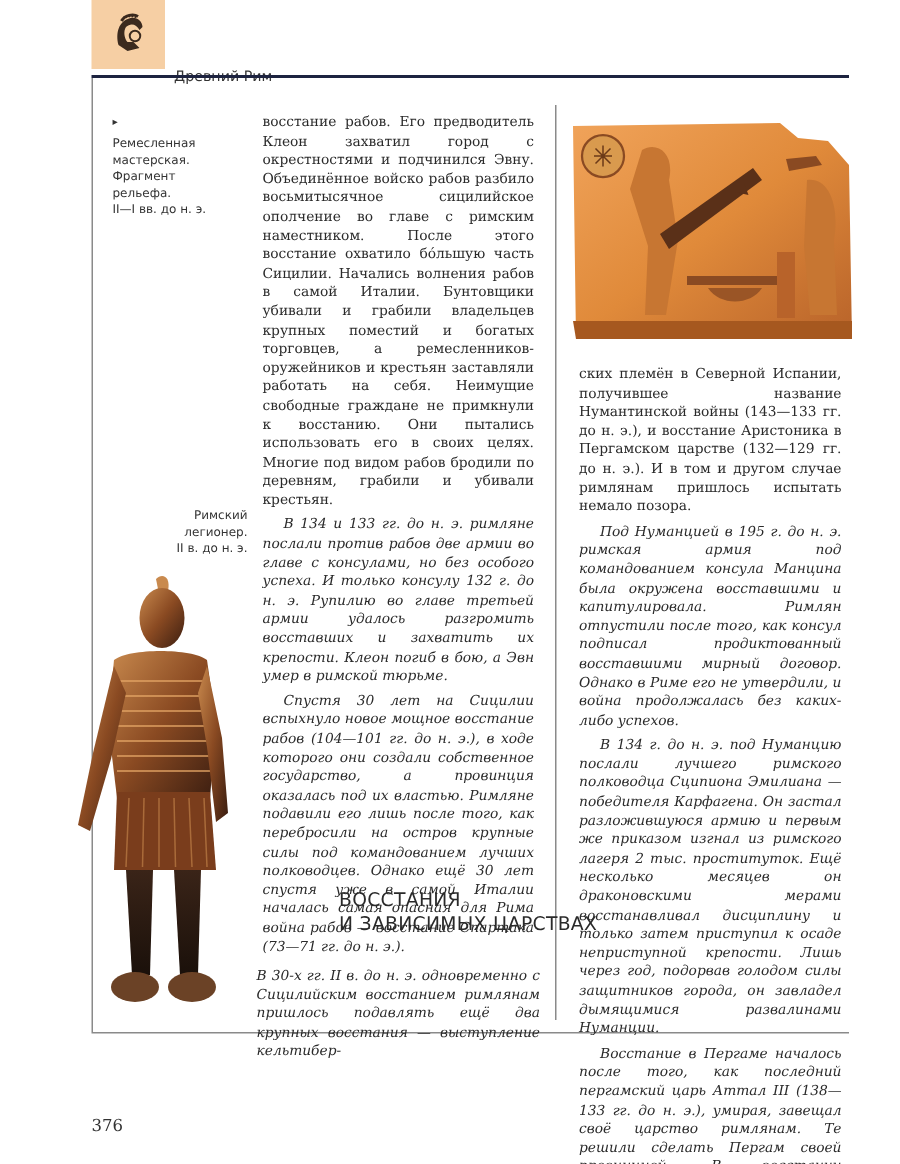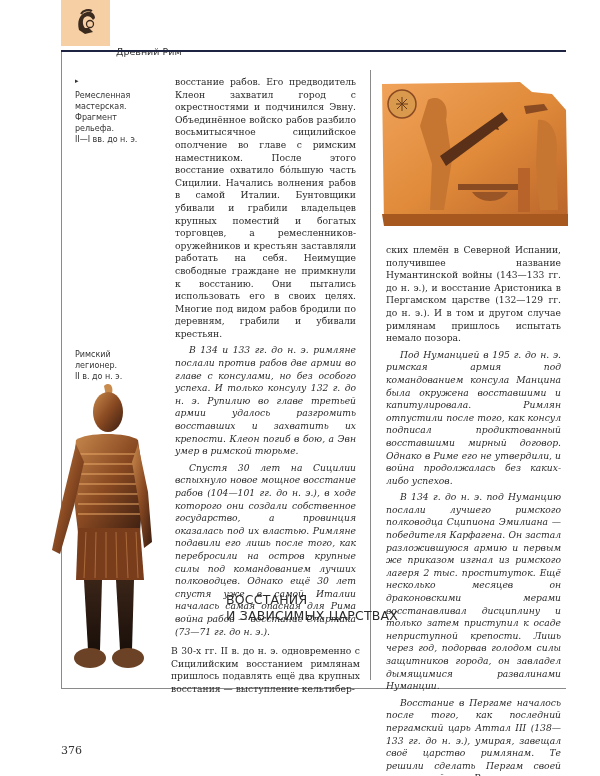--- a/index.html
+++ b/index.html
@@ -15,21 +15,21 @@
   .caption { position:absolute; font-family:"DejaVu Sans", sans-serif; font-size:8px; line-height:11px; color:#333; }
   .caption .arrow { font-size:7px; display:block; margin-bottom:3px; }
 
   .col { position:absolute; font-size:9.2px; line-height:12.6px; text-align:justify; hyphens:manual; }
   .col p { margin:4px; }
   .col p.ind { text-indent:14px;font-style:italic; }
   .col1 { left:171px; top:72px; width:189px; }
   .col2 { left:382px; top:240px; width:183px; }
 
   .section-title { position:absolute; left:186px; top:592px; width:195px; font-family:"DejaVu Sans", sans-serif; font-size:12.5px; line-height:16px; letter-spacing:0.2px; color:#2a2a2a; font-weight:normal;margin-left:40px; }
-  .col3 { position:absolute; left:171px; top:645px; width:189px; font-size:9.2px; line-height:12.6px; text-align:justify; }
+  .col3 { position:absolute; left:171px; top:645px; width:189px; font-size:9.2px; line-height:12.6px; text-align:justify;font-style:italic; }
 
   .relief { position:absolute; left:380px; top:80px; width:190px; height:150px; }
   .legionary { position:absolute; left:48px; top:382px; width:110px; height:292px; }
 
   .page-num { position:absolute; left:61px; top:744px; font-size:11px; color:#333; }
 </style>
 </head>
 <body>
 
 <div class="hdr-box">
@@ -48,21 +48,21 @@
 
 <div class="caption" style="left:75px; top:76px; width:90px;">
   <span class="arrow">▸</span>
   <div>Ремесленная</div>
   <div>мастерская.</div>
   <div>Фрагмент</div>
   <div>рельефа.</div>
   <div>II—I вв. до н. э.</div>
 </div>
 
-<div class="caption" style="left:75px; top:349px; width:90px;">
+<div class="caption" style="left:75px; top:338px; width:90px;text-align:right;">
   <div>Римский</div>
   <div>легионер.</div>
   <div>II в. до н. э.</div>
 </div>
 
 <svg class="legionary" viewBox="0 0 110 292">
   <defs>
     <linearGradient id="bronze" x1="0" y1="0" x2="1" y2="1">
       <stop offset="0" stop-color="#c98a4e"></stop>
       <stop offset="0.5" stop-color="#8a4a22"></stop>

